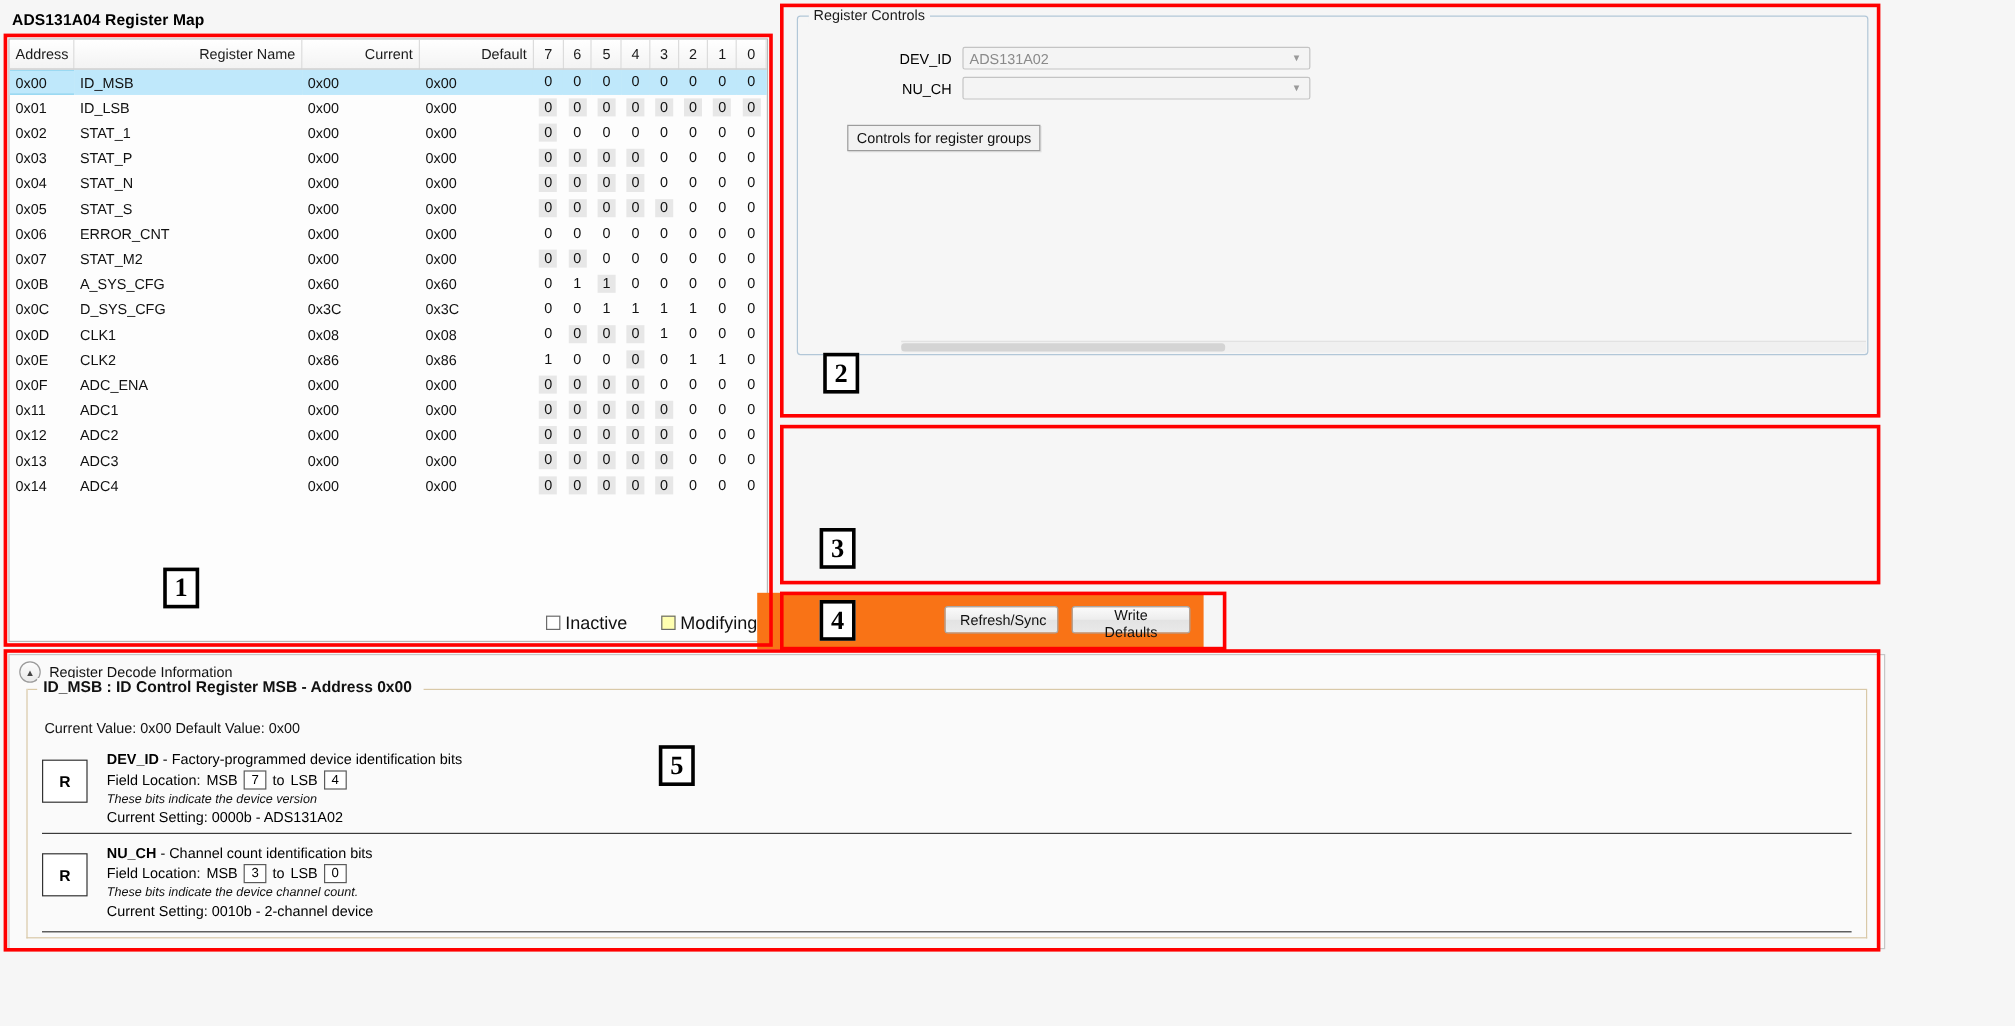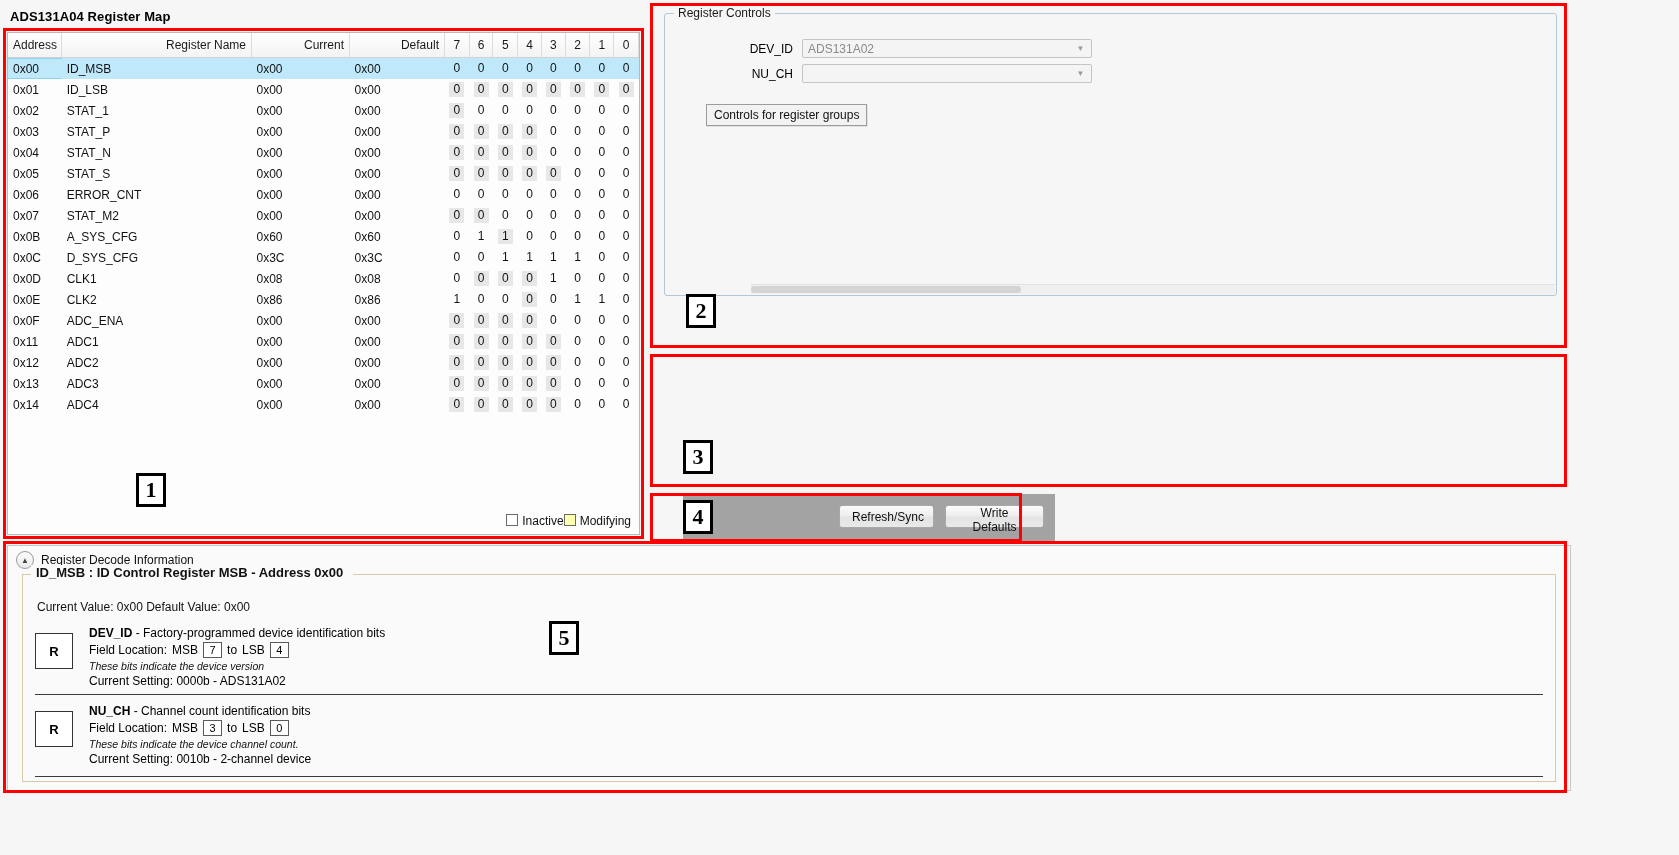--- a/index.html
+++ b/index.html
@@ -42,22 +42,22 @@
   table.grid td{
     padding:2px 5px;height:17px;border:0;color:#111;white-space:nowrap;
   }
   table.grid td.c{text-align:center;padding:2px 0;}
   tr.sel td{background:#bfe8fb;}
   tr.sel td:first-child{box-shadow:inset 0 1px 0 #8fd3f0,inset 0 -1px 0 #8fd3f0;}
   tr.sel{background:#bfe8fb;}
   .bitcell{display:inline-block;width:15px;line-height:15px;text-align:center;}
   .bitcell.ina{background:#e7e7e7;}
   .legend{
-    position:absolute;right:8px;bottom:6px;font-size:12px;color:#111;
-    display:flex;gap:0;align-items:center;
+    position:absolute;right:8px;bottom:6px;font-size:15px;color:#111;
+    display:flex;gap:28px;align-items:center;
   }
   .legend span.sw{display:inline-block;width:10px;height:10px;border:1px solid #6b6b6b;margin-right:4px;vertical-align:-1px;}
   .sw.inactive{background:#ffffff;}
   .sw.modifying{background:#ffffb0;border-color:#c9c955;}
 
   
   #ctrlpanel{
     position:absolute;left:660px;top:7px;width:901px;height:293px;
     background:#f6f6f6;box-sizing:border-box;
   }
@@ -94,22 +94,22 @@
   .hscroll .thumb{position:absolute;left:0;top:1px;height:7px;width:270px;background:#d4d4d4;border-radius:3px;}
 
   
   #panel3{
     position:absolute;left:655px;top:352px;width:911px;height:135px;
     background:#f6f6f6;box-sizing:border-box;
   }
 
   
   #panel4{
-    position:absolute;left:683px;top:494px;width:372px;height:47px;
-    background:#a3a3a3;box-sizing:border-box;
+    position:absolute;left:631px;top:494px;width:372px;height:47px;
+    background:#f97316;box-sizing:border-box;
   }
   .btn{
     border:1px solid #a8a8a8;border-radius:3px;
     background:linear-gradient(to bottom,#fbfbfb 0%,#ededed 48%,#e3e3e3 52%,#e9e9e9 100%);
     font-size:12px;color:#111;height:23px;padding:0 12px;cursor:pointer;
     font-family:"Liberation Sans","DejaVu Sans",sans-serif;
   }
 
   
   #decode{

